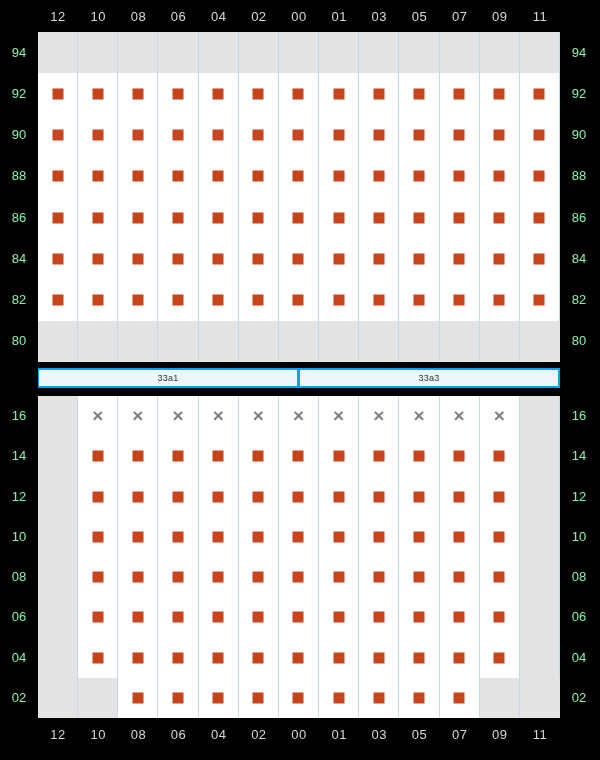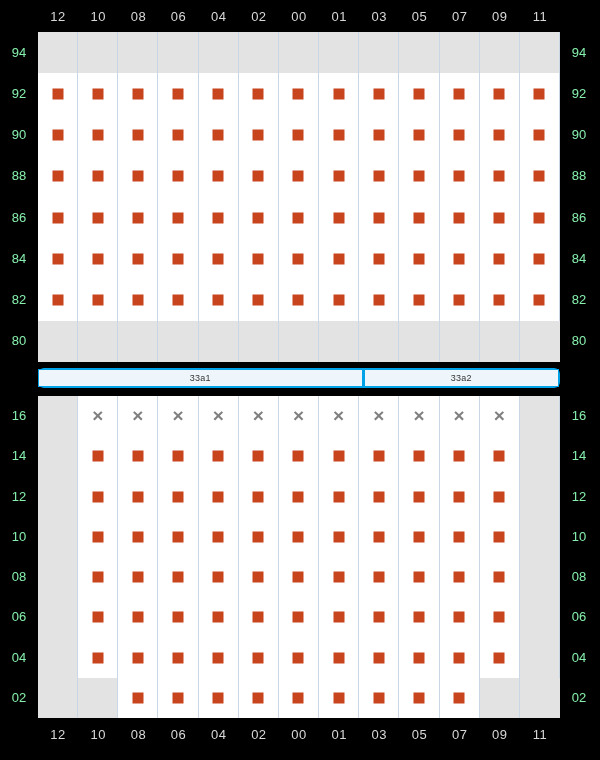--- a/index.html
+++ b/index.html
@@ -108,21 +108,20 @@
   
   .band {
     position: absolute;
     left: 38px;
     top: 368px;
     width: 522px;
     height: 20px;
     display: flex;
     background: #00a2e8;
     box-sizing: border-box;
-    border-radius: 6px;
   }
   .band .seg {
     background: #eef6fb;
     border: 1px solid #00a2e8;
     box-sizing: border-box;
     margin: 1px 1px 1px 0;
     text-align: center;
     font-size: 9px;
     color: #333333;
     line-height: 16px;
@@ -431,21 +430,21 @@
         <div class="cell dim"></div>
         <div class="cell dim"></div>
         <div class="cell dim"></div>
         <div class="cell dim"></div>
         <div class="cell dim"></div>
       </div>
   </div>
 
   <div class="band" id="section-band">
       <div class="seg" style="flex: 5 1 0px;">33a1</div>
-      <div class="seg" style="flex: 3 1 0px;">33a2</div>
+      <div class="seg" style="flex: 5 1 0px;">33a3</div>
     </div>
 
   <div class="yaxis left" id="yaxis-bottom-left">
       <div class="y-lbl" style="top: 409.125px;">16</div>
       <div class="y-lbl" style="top: 449.375px;">14</div>
       <div class="y-lbl" style="top: 489.625px;">12</div>
       <div class="y-lbl" style="top: 529.875px;">10</div>
       <div class="y-lbl" style="top: 570.125px;">08</div>
       <div class="y-lbl" style="top: 610.375px;">06</div>
       <div class="y-lbl" style="top: 650.625px;">04</div>

